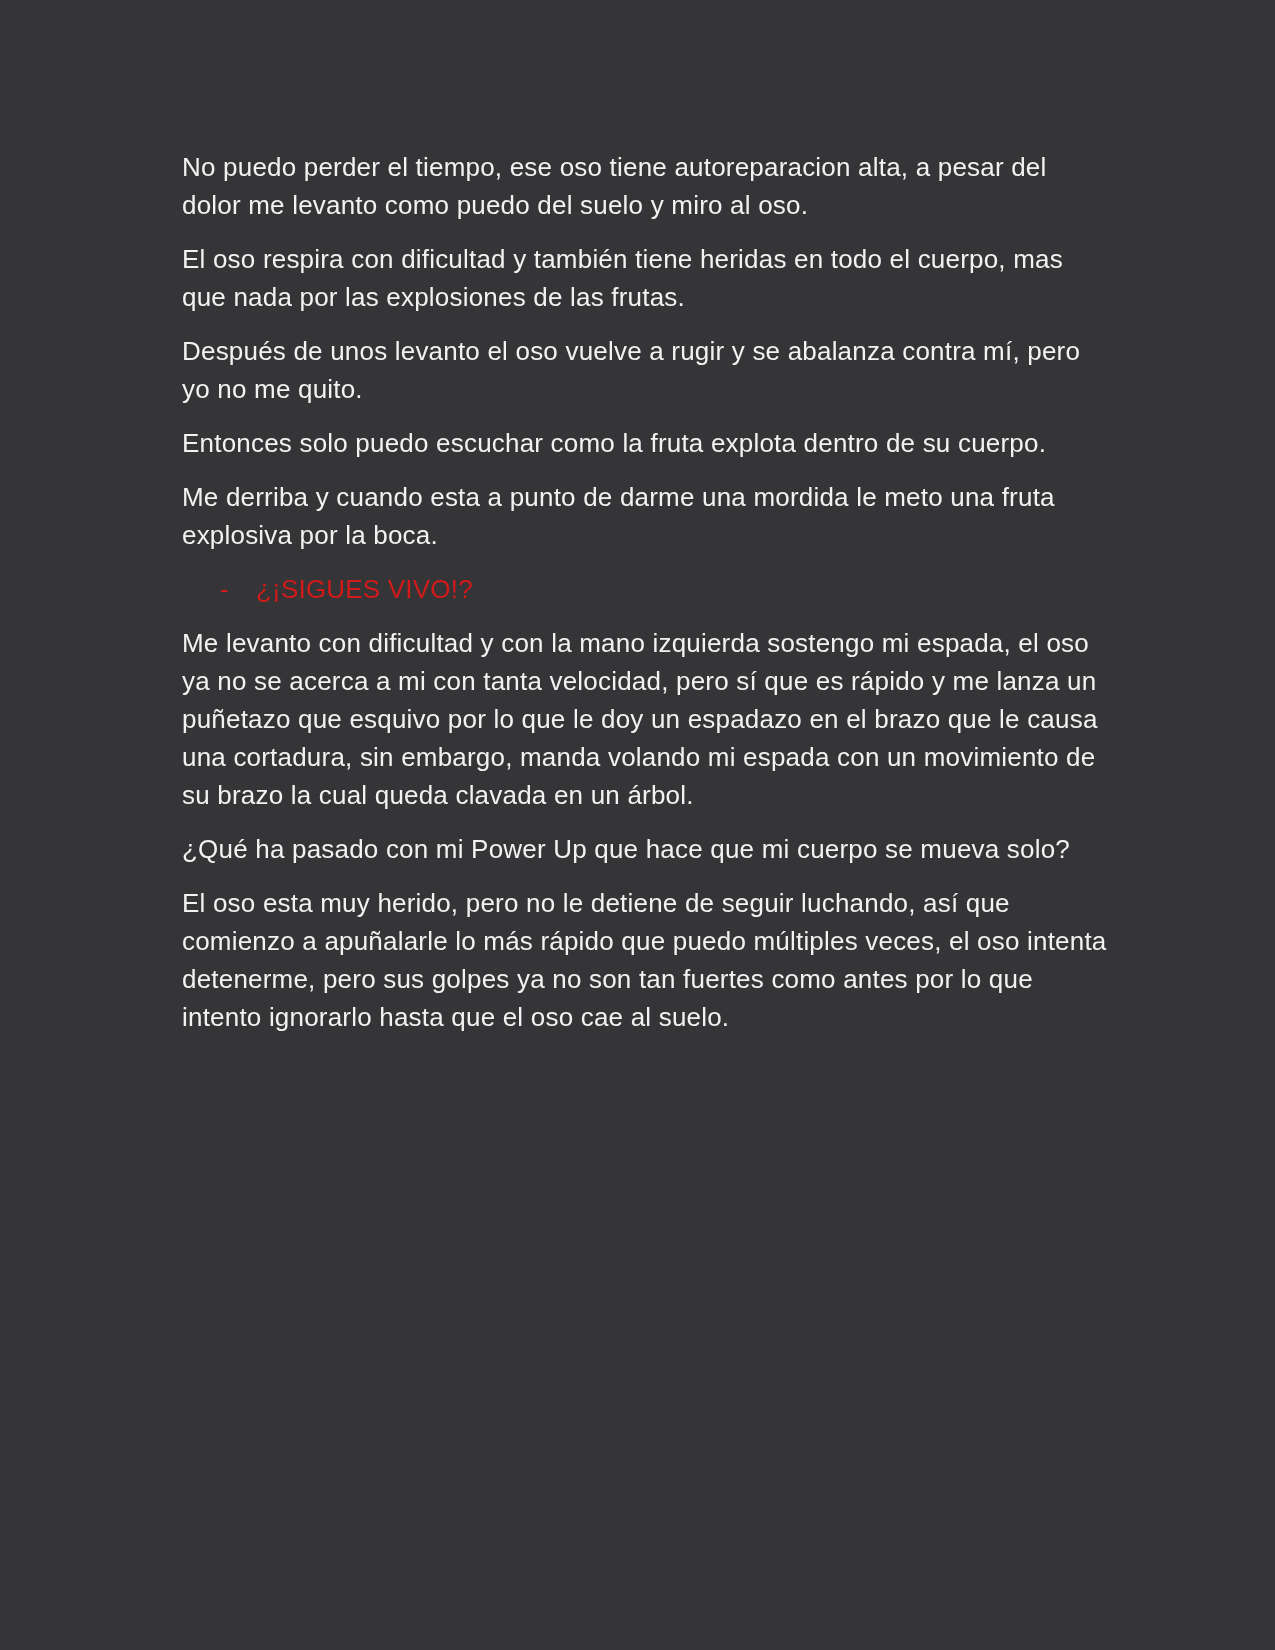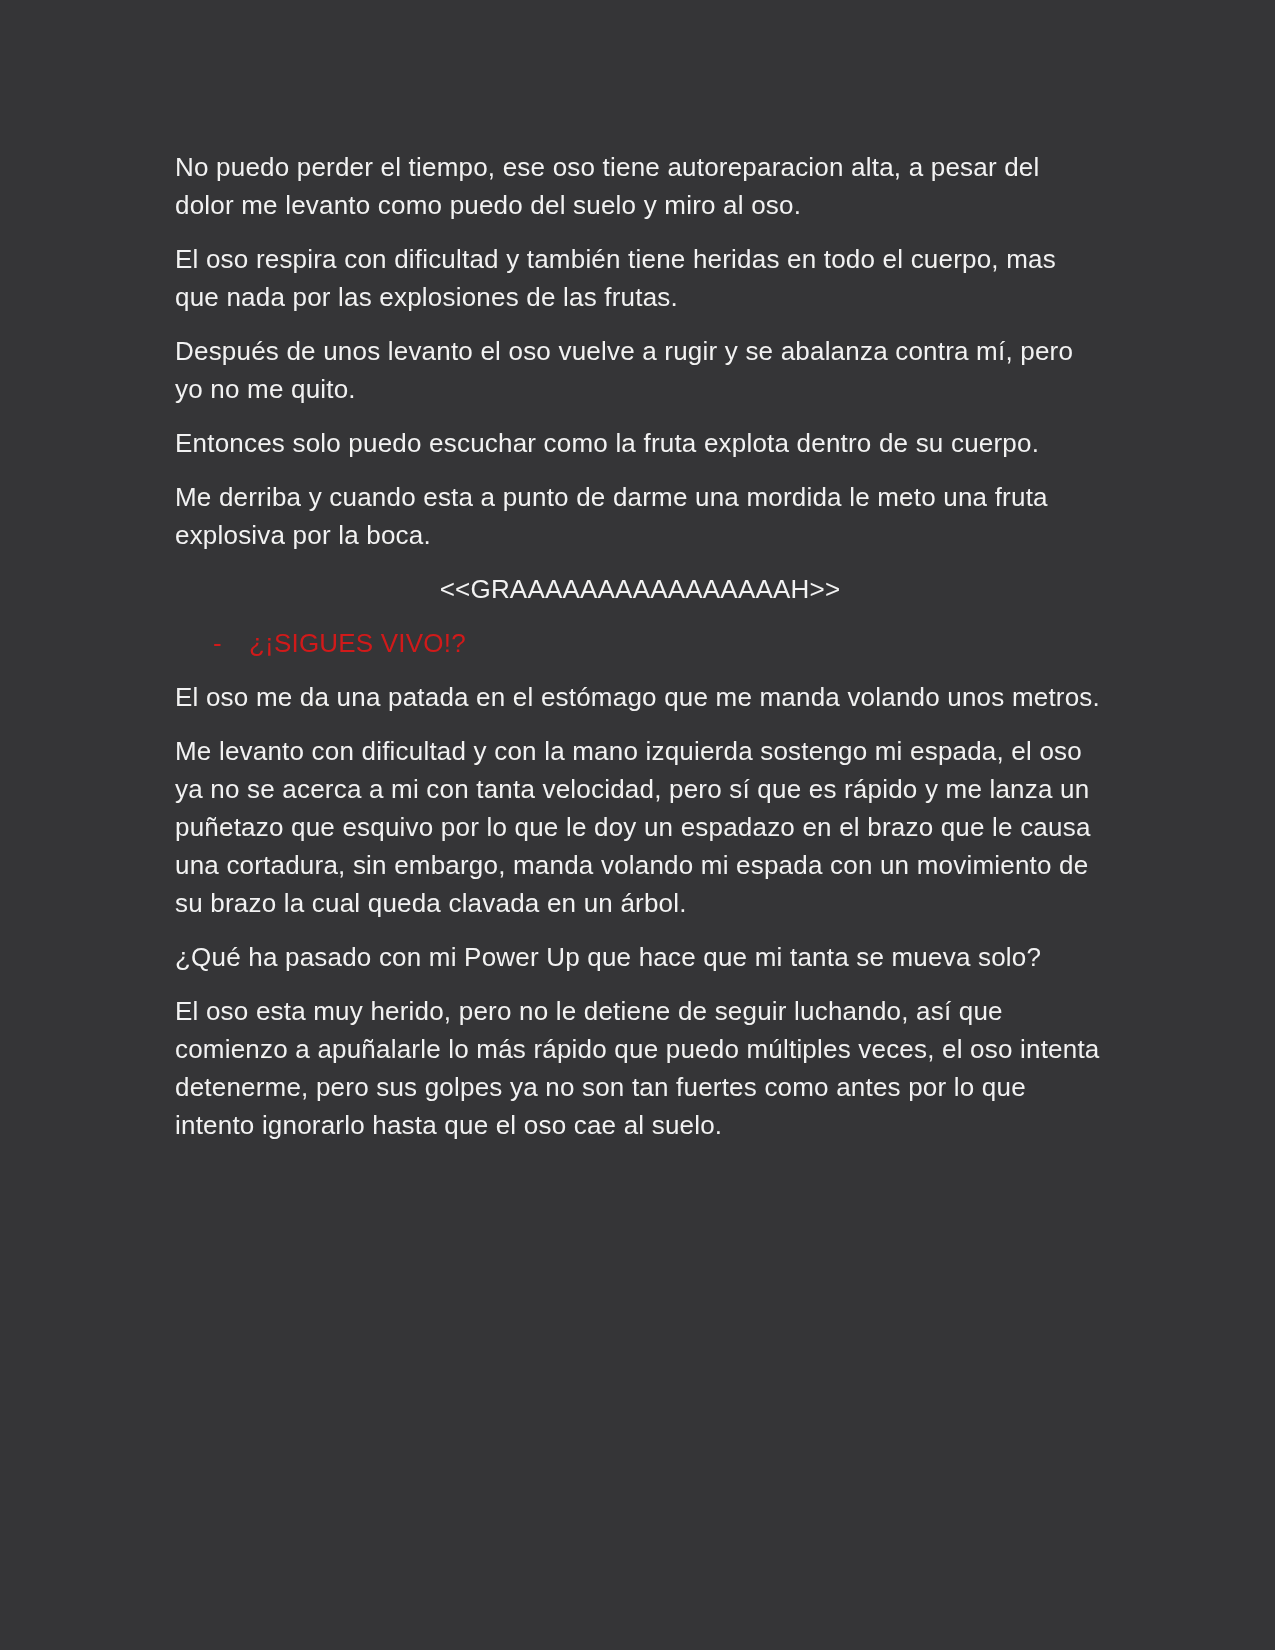--- a/index.html
+++ b/index.html
@@ -9,21 +9,21 @@
     }
     body {
       width: 1275px;
       height: 1650px;
       position: relative;
       overflow: hidden;
       font-family: "DejaVu Sans Condensed", "Liberation Sans Narrow", "Liberation Sans", sans-serif;
     }
     .page {
       position: absolute;
-      left: 175px;
+      left: 182px;
       top: 148px;
       width: 930px;
       color: #f2f2f2;
     }
     .para {
       font-family: "Liberation Sans", sans-serif;
       font-size: 26px;
       line-height: 38px;
       margin: 0 0 16px 0;
       letter-spacing: 0.2px;
@@ -45,22 +45,20 @@
   </style>
 </head>
 <body>
 
 <div class="page">
   <p class="para">No puedo perder el tiempo, ese oso tiene autoreparacion alta, a pesar del dolor me levanto como puedo del suelo y miro al oso.</p>
   <p class="para">El oso respira con dificultad y también tiene heridas en todo el cuerpo, mas que nada por las explosiones de las frutas.</p>
   <p class="para">Después de unos levanto el oso vuelve a rugir y se abalanza contra mí, pero yo no me quito.</p>
   <p class="para">Entonces solo puedo escuchar como la fruta explota dentro de su cuerpo.</p>
   <p class="para">Me derriba y cuando esta a punto de darme una mordida le meto una fruta explosiva por la boca.</p>
-  <p class="para center">&lt;&lt;GRAAAAAAAAAAAAAAAAH&gt;&gt;</p>
   <div class="para dialogue">
     <span class="dash">-</span>
     <span>¿¡SIGUES VIVO!?</span>
   </div>
-  <p class="para">El oso me da una patada en el estómago que me manda volando unos metros.</p>
   <p class="para">Me levanto con dificultad y con la mano izquierda sostengo mi espada, el oso ya no se acerca a mi con tanta velocidad, pero sí que es rápido y me lanza un puñetazo que esquivo por lo que le doy un espadazo en el brazo que le causa una cortadura, sin embargo, manda volando mi espada con un movimiento de su brazo la cual queda clavada en un árbol.</p>
-  <p class="para">¿Qué ha pasado con mi Power Up que hace que mi tanta se mueva solo?</p>
+  <p class="para">¿Qué ha pasado con mi Power Up que hace que mi cuerpo se mueva solo?</p>
   <p class="para">El oso esta muy herido, pero no le detiene de seguir luchando, así que comienzo a apuñalarle lo más rápido que puedo múltiples veces, el oso intenta detenerme, pero sus golpes ya no son tan fuertes como antes por lo que intento ignorarlo hasta que el oso cae al suelo.</p>
 </div>
 
 </body></html>

